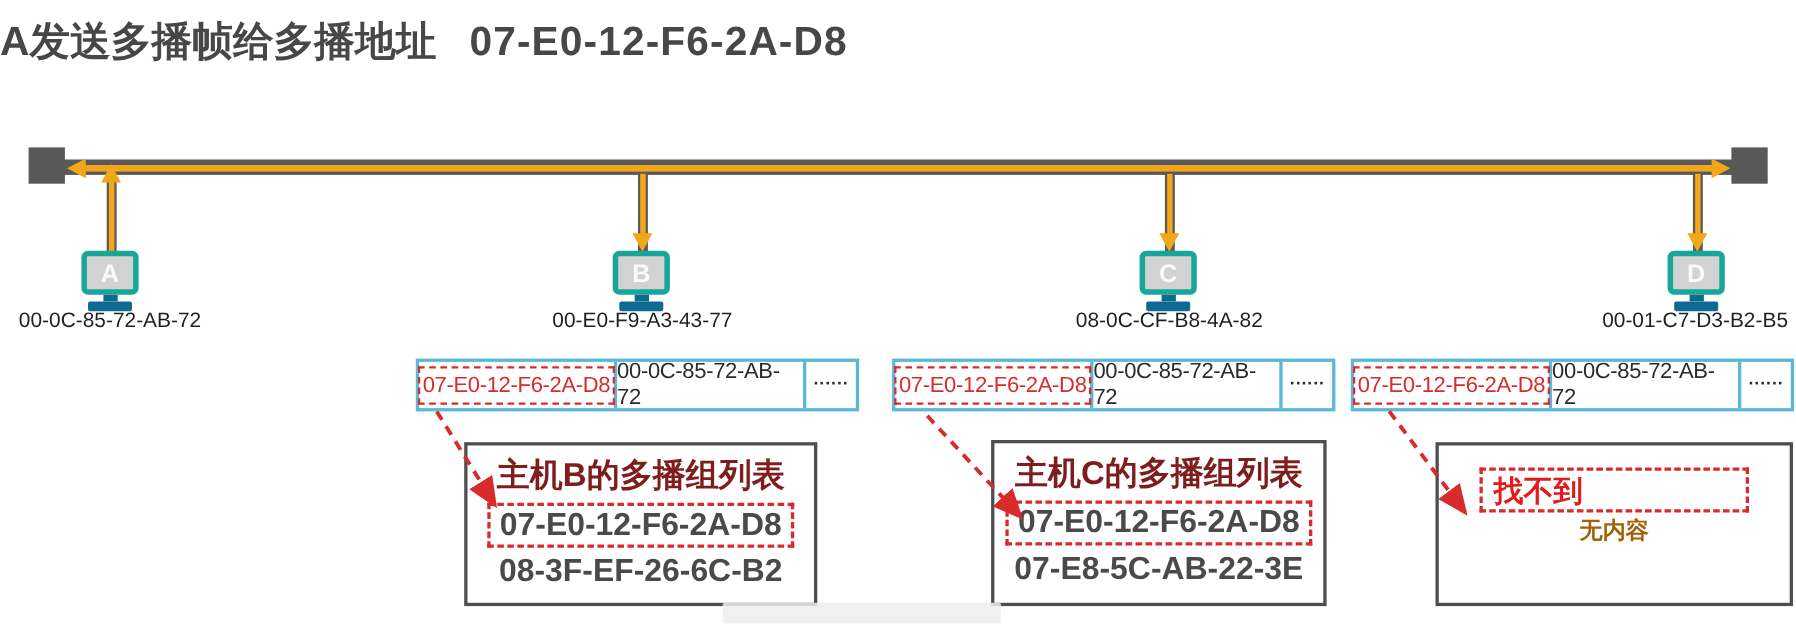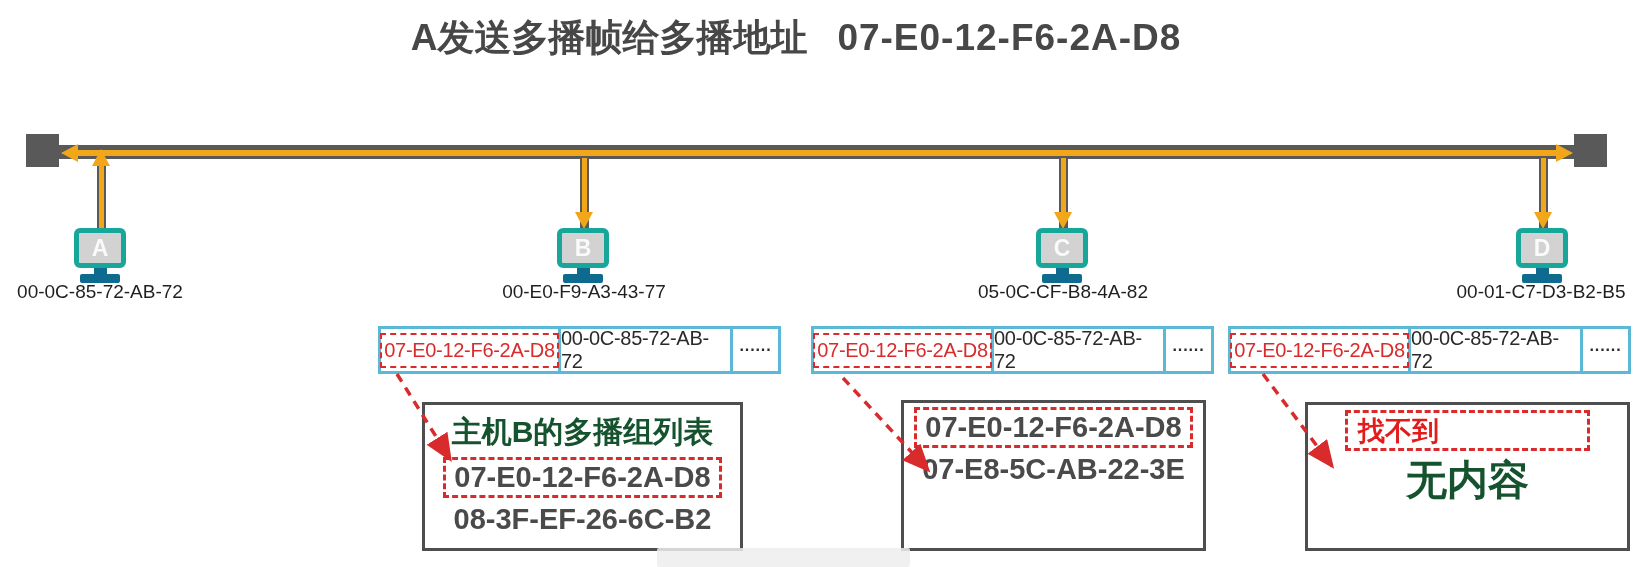--- a/index.html
+++ b/index.html
@@ -1,20 +1,20 @@
 <!DOCTYPE html>
 <html><head>
 <meta charset="utf-8">
 <style>
   html,body{margin:0;padding:0;background:#fff;}
   .canvas{position:relative;width:1633px;height:567px;background:#ffffff;
           font-family:"Liberation Sans",sans-serif;overflow:hidden;}
 
   
-  .title{position:absolute;top:13px;left:0;width:1592px;text-align:center;
+  .title{position:absolute;top:13px;left:0;width:1592px;
          font-weight:bold;font-size:37px;color:#474747;white-space:nowrap;}
   .title .mac{margin-left:30px;letter-spacing:1px;}
 
   
   .terminator{position:absolute;width:33px;height:33px;background:#595959;}
   .bus-bar{position:absolute;left:42px;top:145px;width:1549px;height:14px;background:#595959;}
   .bus-yellow{position:absolute;left:76px;top:150px;width:1482px;height:6px;background:#F2A71B;}
   .tri{position:absolute;width:0;height:0;}
   .tri.left {border-top:9px solid transparent;border-bottom:9px solid transparent;border-right:17px solid #F2A71B;}
   .tri.right{border-top:9px solid transparent;border-bottom:9px solid transparent;border-left:17px solid #F2A71B;}
@@ -39,28 +39,28 @@
   .fcell{display:flex;align-items:center;justify-content:center;box-sizing:border-box;}
   .fcell.dest{width:180px;border-right:3px solid #5BB8D6;}
   .fcell.src{width:172px;border-right:3px solid #5BB8D6;font-size:20px;letter-spacing:-0.3px;color:#2a2a2a;}
   .fcell.rest{width:45px;font-size:16px;font-weight:bold;color:#2a2a2a;}
   .dest-chip{border:2px dashed #D92B2B;color:#D92B2B;font-size:20px;letter-spacing:-0.3px;
              padding:4px 2px;white-space:nowrap;}
 
   
   .glist{position:absolute;border:3px solid #4E4E4E;background:#fff;box-sizing:border-box;
          display:flex;flex-direction:column;align-items:center;}
-  .gl-title{font-weight:bold;font-size:30px;color:#14532d;margin-top:7px;white-space:nowrap;}
+  .gl-title{font-weight:bold;font-size:30px;color:#7f1d1d;margin-top:7px;white-space:nowrap;}
   .gl-matched{border:3px dashed #D92B2B;font-weight:bold;font-size:29px;color:#4A4A4A;
               padding:1px 8px;margin-top:4px;white-space:nowrap;}
   .gl-other{font-weight:bold;font-size:29px;color:#4A4A4A;margin-top:5px;white-space:nowrap;}
   .gl-notfound{border:3px dashed #D92B2B;width:245px;height:41px;box-sizing:border-box;
-               display:flex;align-items:center;margin-top:5px;}
+               display:flex;align-items:center;margin-top:20px;}
   .nf-text{color:#E31B1B;font-weight:bold;font-size:27px;margin-left:10px;white-space:nowrap;}
-  .gl-empty{font-weight:bold;font-size:41px;color:#14532d;margin-top:2px;white-space:nowrap;}
+  .gl-empty{font-weight:bold;font-size:21px;color:#a16207;margin-top:2px;white-space:nowrap;}
 
   .arrow-overlay{position:absolute;left:0;top:0;pointer-events:none;}
   .watermark{position:absolute;left:657px;top:548px;width:253px;height:19px;
              background:#ededed;opacity:0.85;border-radius:2px;}
 </style>
 </head>
 <body>
 
 <div class="canvas">
 
@@ -104,21 +104,21 @@
     <div class="neck"></div>
     <div class="base"></div>
   </div>
   <div class="mac-label" style="left:484px;">00-E0-F9-A3-43-77</div>
 
   <div class="monitor" style="left:1036px;">
     <div class="screen">C</div>
     <div class="neck"></div>
     <div class="base"></div>
   </div>
-  <div class="mac-label" style="left:963px;">05-0C-CF-B8-4A-82</div>
+  <div class="mac-label" style="left:963px;">08-0C-CF-B8-4A-82</div>
 
   <div class="monitor" style="left:1516px;">
     <div class="screen">D</div>
     <div class="neck"></div>
     <div class="base"></div>
   </div>
   <div class="mac-label" style="left:1441px;">00-01-C7-D3-B2-B5</div>
 
   <div class="frame" style="left:378px;">
     <div class="fcell dest">
@@ -144,20 +144,21 @@
     <div class="fcell rest">······</div>
   </div>
 
   <div class="glist" style="left:422px;top:402px;width:321px;height:149px;">
     <div class="gl-title">主机B的多播组列表</div>
     <div class="gl-matched">07-E0-12-F6-2A-D8</div>
     <div class="gl-other">08-3F-EF-26-6C-B2</div>
   </div>
 
   <div class="glist" style="left:901px;top:400px;width:305px;height:151px;">
+    <div class="gl-title">主机C的多播组列表</div>
     <div class="gl-matched">07-E0-12-F6-2A-D8</div>
     <div class="gl-other">07-E8-5C-AB-22-3E</div>
   </div>
 
   <div class="glist" style="left:1305px;top:402px;width:325px;height:149px;">
     <div class="gl-notfound">
       <span class="nf-text">找不到</span>
     </div>
     <div class="gl-empty">无内容</div>
   </div>

